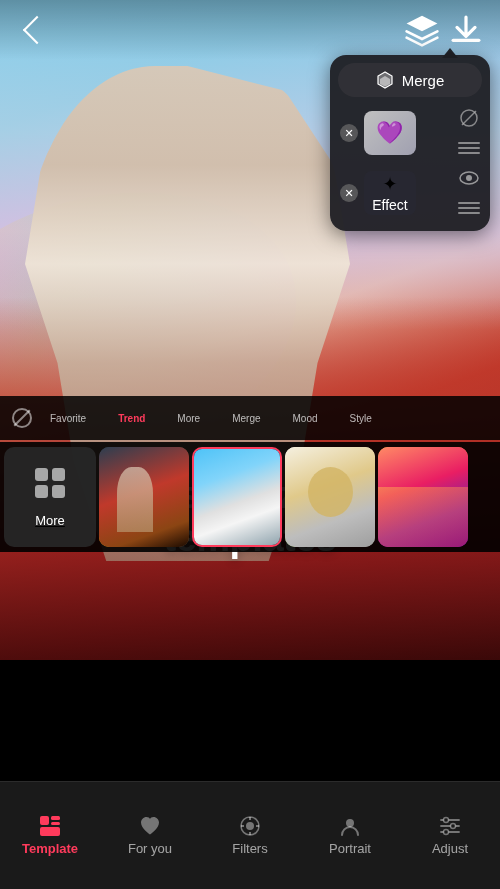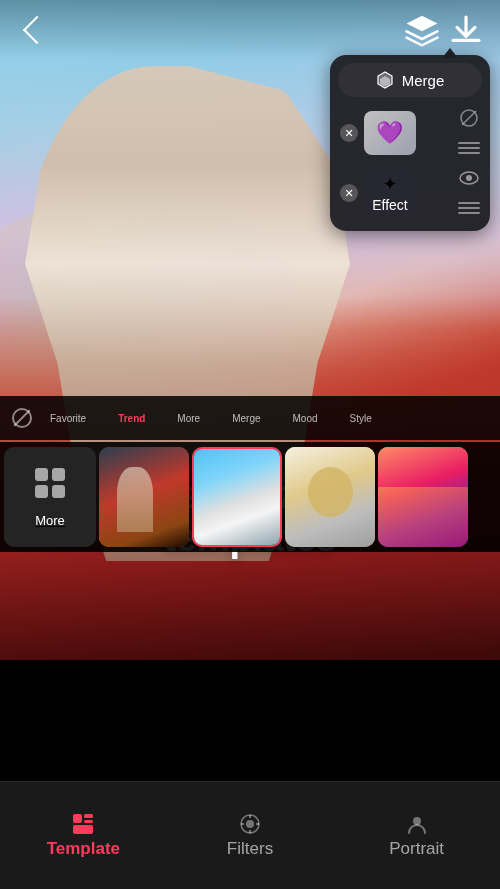--- a/index.html
+++ b/index.html
@@ -392,21 +392,21 @@
       display: flex;
       flex-direction: column;
       align-items: center;
       justify-content: center;
       cursor: pointer;
       padding: 8px 0;
       gap: 4px;
     }
 
     .nav-label {
-      font-size: 17px;
+      font-size: 13px;
       color: rgba(255,255,255,0.6);
     }
 
     .nav-label.active {
       color: #ff3b5c;
       font-weight: 600;
     }
 
     
     .slash-circle {
@@ -591,29 +591,46 @@
     <svg width="22" height="22" viewBox="0 0 22 22" fill="none">
       <rect x="1" y="1" width="9" height="9" rx="2" fill="#ff3b5c"></rect>
       <rect x="12" y="1" width="9" height="4" rx="1.5" fill="#ff3b5c"></rect>
       <rect x="12" y="7" width="9" height="3" rx="1.5" fill="#ff3b5c"></rect>
       <rect x="1" y="12" width="20" height="9" rx="2" fill="#ff3b5c"></rect>
     </svg>
     <span class="nav-label active">Template</span>
   </div>
   <div class="nav-item">
     <svg width="22" height="22" viewBox="0 0 22 22" fill="none">
+      <path d="M11 19.5C11 19.5 2 13.5 2 7.5C2 4.5 4.5 2 7.5 2C9.2 2 10.7 2.8 11 4C11.3 2.8 12.8 2 14.5 2C17.5 2 20 4.5 20 7.5C20 13.5 11 19.5 11 19.5Z" fill="rgba(255,255,255,0.4)"></path>
+    </svg>
+    <span class="nav-label">For you</span>
+  </div>
+  <div class="nav-item">
+    <svg width="22" height="22" viewBox="0 0 22 22" fill="none">
       <circle cx="11" cy="11" r="9" stroke="rgba(255,255,255,0.4)" stroke-width="1.5"></circle>
       <circle cx="11" cy="11" r="4" fill="rgba(255,255,255,0.4)"></circle>
       <line x1="11" y1="2" x2="11" y2="5" stroke="rgba(255,255,255,0.4)" stroke-width="2"></line>
       <line x1="11" y1="17" x2="11" y2="20" stroke="rgba(255,255,255,0.4)" stroke-width="2"></line>
       <line x1="2" y1="11" x2="5" y2="11" stroke="rgba(255,255,255,0.4)" stroke-width="2"></line>
       <line x1="17" y1="11" x2="20" y2="11" stroke="rgba(255,255,255,0.4)" stroke-width="2"></line>
     </svg>
     <span class="nav-label">Filters</span>
   </div>
   <div class="nav-item">
     <svg width="22" height="22" viewBox="0 0 22 22" fill="none">
       <circle cx="11" cy="8" r="4" fill="rgba(255,255,255,0.4)"></circle>
       <path d="M3 20C3 15.6 6.6 12 11 12C15.4 12 19 15.6 19 20" stroke="rgba(255,255,255,0.4)" stroke-width="2" stroke-linecap="round"></path>
     </svg>
     <span class="nav-label">Portrait</span>
   </div>
+  <div class="nav-item">
+    <svg width="22" height="22" viewBox="0 0 22 22" fill="none">
+      <line x1="2" y1="5" x2="20" y2="5" stroke="rgba(255,255,255,0.4)" stroke-width="1.8" stroke-linecap="round"></line>
+      <line x1="2" y1="11" x2="20" y2="11" stroke="rgba(255,255,255,0.4)" stroke-width="1.8" stroke-linecap="round"></line>
+      <line x1="2" y1="17" x2="20" y2="17" stroke="rgba(255,255,255,0.4)" stroke-width="1.8" stroke-linecap="round"></line>
+      <circle cx="7" cy="5" r="2.5" fill="#1a1a1a" stroke="rgba(255,255,255,0.4)" stroke-width="1.5"></circle>
+      <circle cx="14" cy="11" r="2.5" fill="#1a1a1a" stroke="rgba(255,255,255,0.4)" stroke-width="1.5"></circle>
+      <circle cx="7" cy="17" r="2.5" fill="#1a1a1a" stroke="rgba(255,255,255,0.4)" stroke-width="1.5"></circle>
+    </svg>
+    <span class="nav-label">Adjust</span>
+  </div>
 </div>
 
 </body></html>

